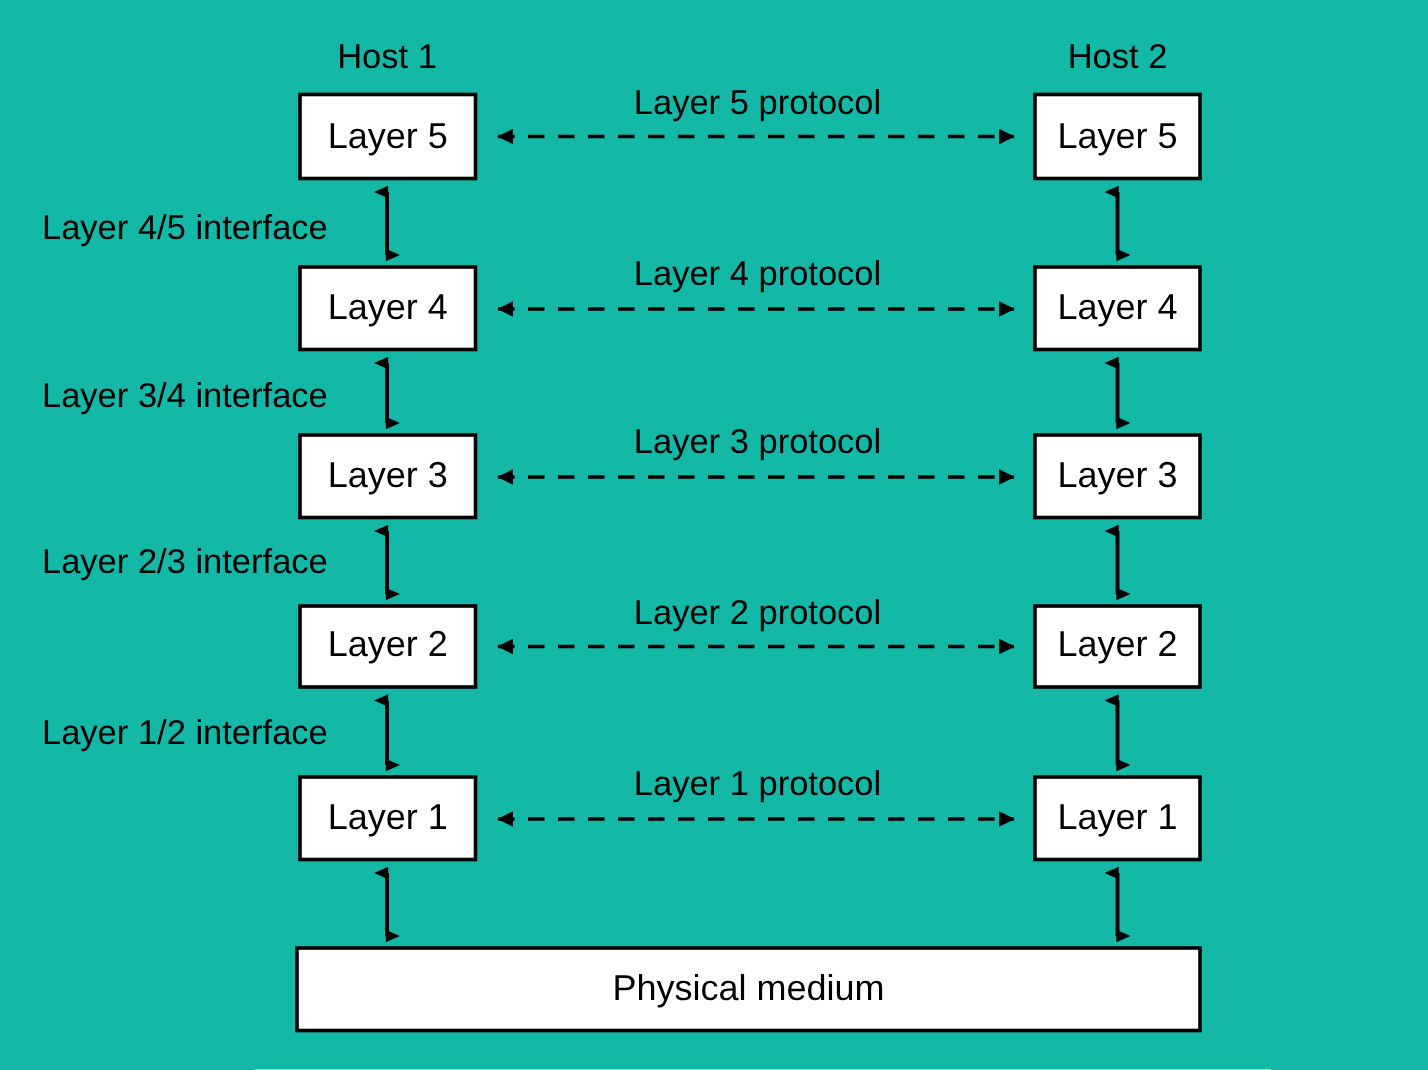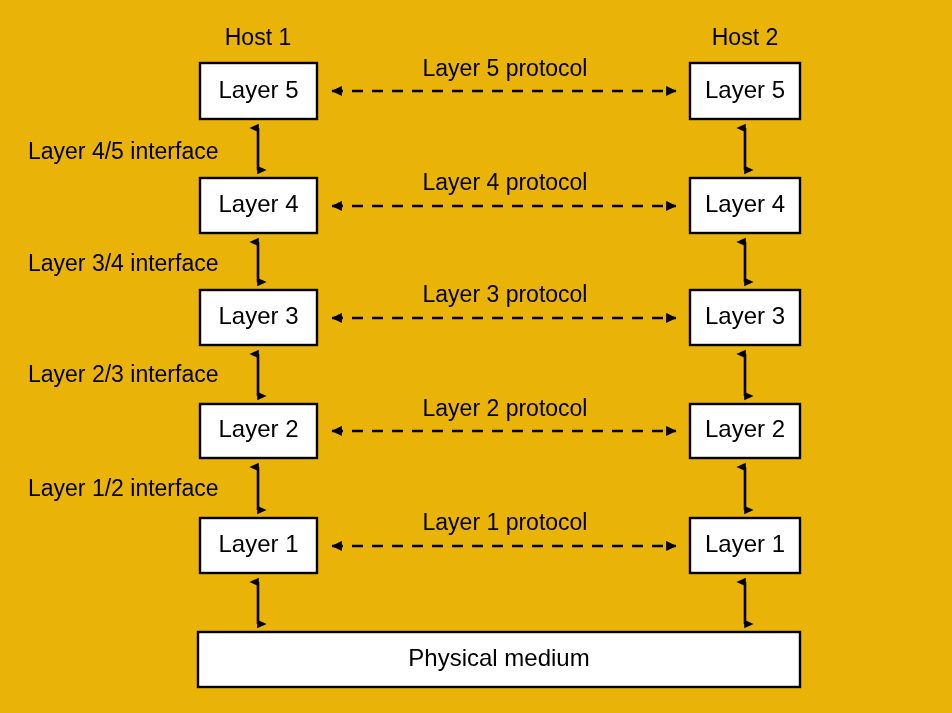--- a/index.html
+++ b/index.html
@@ -10,21 +10,21 @@
   body {
     width: 952px;
     height: 713px;
     font-family: "Liberation Sans", sans-serif;
     overflow: hidden;
   }
   #diagram-root {
     position: relative;
     width: 952px;
     height: 713px;
-    background: #eab308;
+    background: #14b8a6;
   }
   svg#net-diagram {
     display: block;
     width: 952px;
     height: 713px;
   }
   .layer-box rect {
     fill: #ffffff;
     stroke: #000000;
     stroke-width: 2.4;

